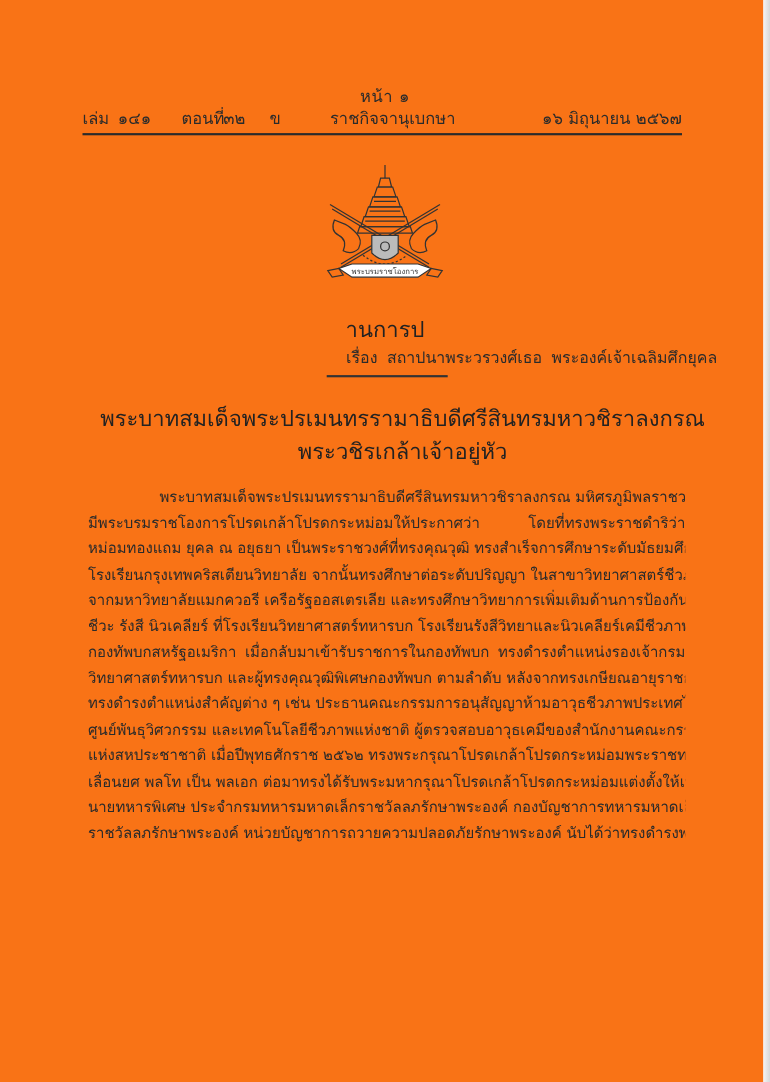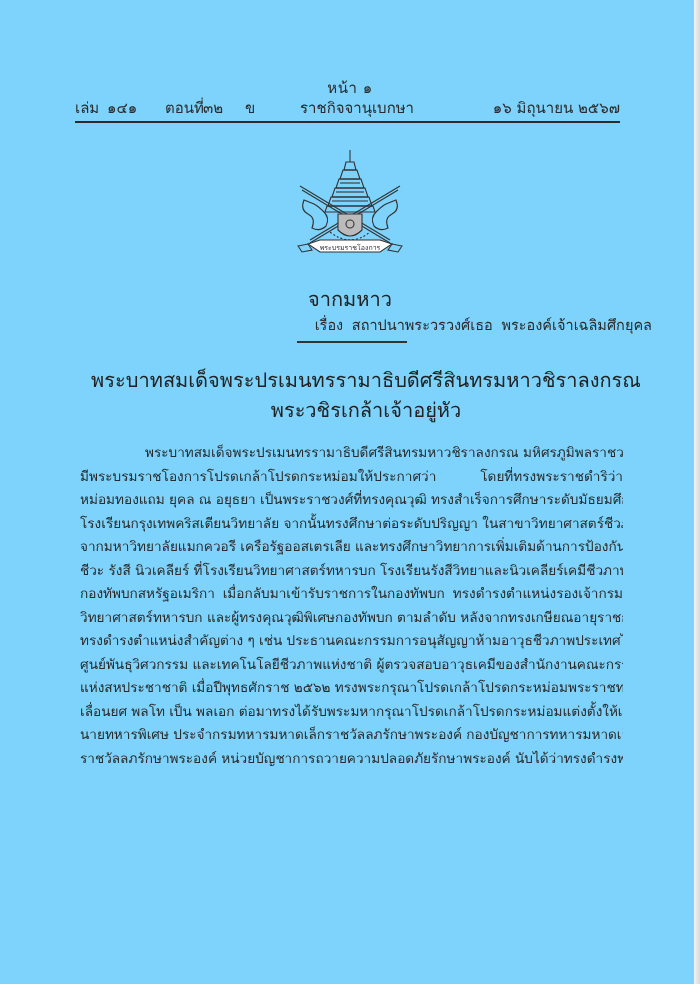--- a/index.html
+++ b/index.html
@@ -13,21 +13,21 @@
       overflow: hidden;
       position: relative;
       font-family: "DejaVu Sans", "Liberation Sans", sans-serif;
       color: #2b2b2b;
     }
     .page {
       position: absolute;
       left: 0; top: 0;
       width: 694px;
       height: 984px;
-      background: #7dd3fc;
+      background: #f97316;
       text-decoration: underline;
     }
     .right-edge {
       position: absolute;
       right: 0; top: 0;
       width: 6px;
       height: 984px;
       background: linear-gradient(to right, #f4f4f4, #d8d8d8);
     }
     .page-number {
@@ -175,21 +175,21 @@
         <path d="M40 84 Q60 100 80 84" stroke-dasharray="2 2"></path>
 
         <path d="M18 96 L30 92 L90 92 L102 96 L90 104 L30 104 Z" fill="#fff"></path>
         <path d="M8 98 L18 96 L22 102 L12 104 Z"></path>
         <path d="M112 98 L102 96 L98 102 L108 104 Z"></path>
       </g>
       <text x="60" y="101.5" text-anchor="middle" font-size="7" fill="#333" font-family="DejaVu Sans, sans-serif">พระบรมราชโองการ</text>
     </svg>
   </div>
 
-  <div class="title">จากมหาว</div>
+  <div class="title">านการป</div>
   <div class="subject">เรื่อง  สถาปนาพระวรวงศ์เธอ  พระองค์เจ้าเฉลิมศึกยุคล</div>
   <div class="short-rule"></div>
 
   <div class="king-title">
     <div>พระบาทสมเด็จพระปรเมนทรรามาธิบดีศรีสินทรมหาวชิราลงกรณ</div>
     <div>พระวชิรเกล้าเจ้าอยู่หัว</div>
   </div>
 
   <div class="body-text">
     <span class="body-line first">พระบาทสมเด็จพระปรเมนทรรามาธิบดีศรีสินทรมหาวชิราลงกรณ  มหิศรภูมิพลราชวรางกูร</span>

